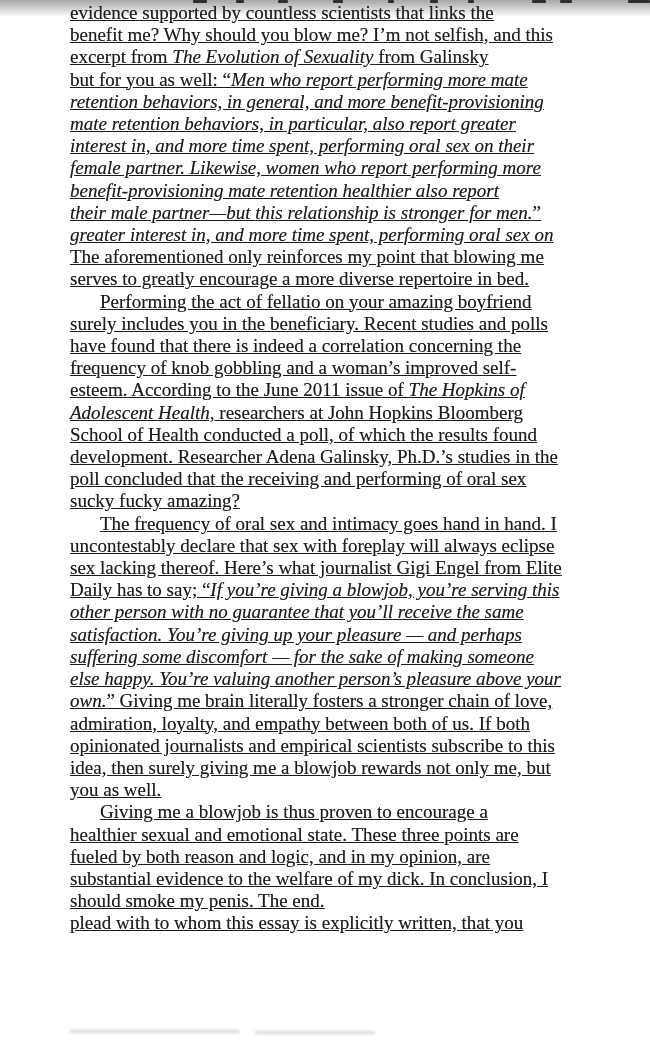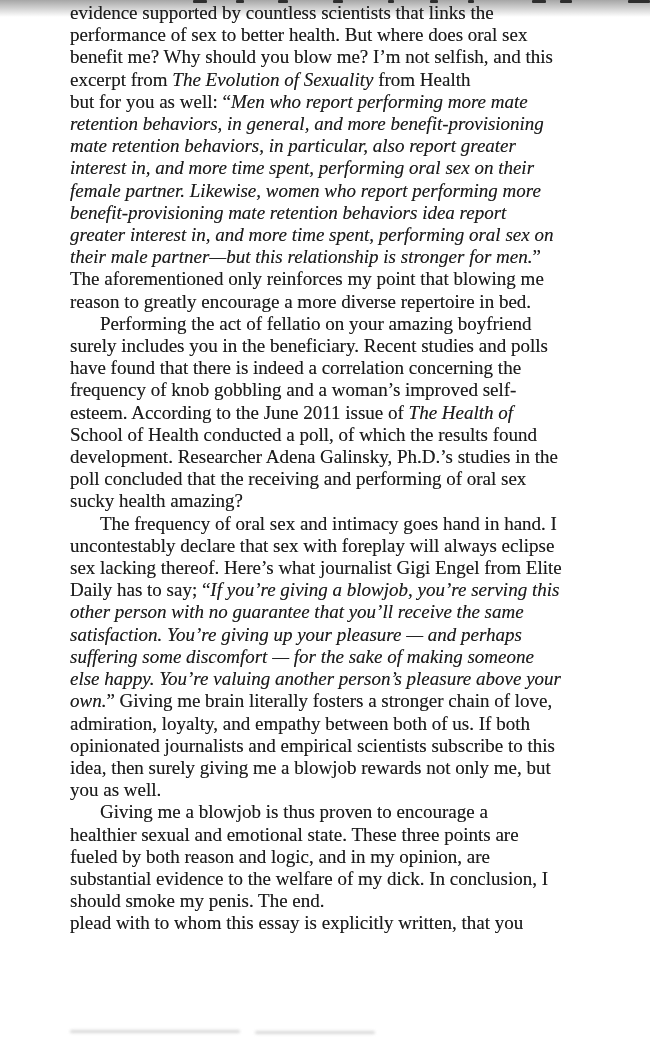--- a/index.html
+++ b/index.html
@@ -35,20 +35,21 @@
     left: 70px;
     top: 2px;
     width: 512px;
     color: var(--ink, #1c1c1c);
     font-size: 19px;
     line-height: 22.2px;
     text-shadow: 0 0 0.5px rgba(40,40,40,0.55);
   }
   .line {
     white-space: nowrap;
+    text-decoration: underline;
   }
   .line.indent {
     text-indent: 30px;
   }
   .it {
     font-style: italic;
   }
   .bottom-smudge {
     position: absolute;
     height: 3px;
@@ -69,42 +70,42 @@
       <div class="remnant" style="left: 333px; width: 10px;"></div>
       <div class="remnant" style="left: 388px; width: 6px;"></div>
       <div class="remnant" style="left: 430px; width: 8px;"></div>
       <div class="remnant" style="left: 468px; width: 6px;"></div>
       <div class="remnant" style="left: 532px; width: 14px;"></div>
       <div class="remnant" style="left: 560px; width: 12px;"></div>
       <div class="remnant" style="left: 628px; width: 22px;"></div>
     </div>
   <div class="text-block">
       <div class="line"><span>evidence supported by countless scientists that links the</span></div>
-      <div class="line"><span>performance of sex to better health. But where does oral sex</span></div>
       <div class="line"><span>benefit me? Why should you blow me? I’m not selfish, and this</span></div>
-      <div class="line"><span>excerpt from </span><span class="it">The Evolution of Sexuality</span><span> from Health</span></div>
+      <div class="line"><span>excerpt from </span><span class="it">The Evolution of Sexuality</span><span> from Galinsky</span></div>
       <div class="line"><span>but for you as well: “</span><span class="it">Men who report performing more mate</span></div>
       <div class="line"><span class="it">retention behaviors, in general, and more benefit-provisioning</span></div>
       <div class="line"><span class="it">mate retention behaviors, in particular, also report greater</span></div>
       <div class="line"><span class="it">interest in, and more time spent, performing oral sex on their</span></div>
       <div class="line"><span class="it">female partner. Likewise, women who report performing more</span></div>
-      <div class="line"><span class="it">benefit-provisioning mate retention behaviors idea report</span></div>
+      <div class="line"><span class="it">benefit-provisioning mate retention healthier also report</span></div>
+      <div class="line"><span class="it">their male partner—but this relationship is stronger for men.</span><span>”</span></div>
       <div class="line"><span class="it">greater interest in, and more time spent, performing oral sex on</span></div>
-      <div class="line"><span class="it">their male partner—but this relationship is stronger for men.</span><span>”</span></div>
       <div class="line"><span>The aforementioned only reinforces my point that blowing me</span></div>
-      <div class="line"><span>reason to greatly encourage a more diverse repertoire in bed.</span></div>
+      <div class="line"><span>serves to greatly encourage a more diverse repertoire in bed.</span></div>
       <div class="line indent"><span>Performing the act of fellatio on your amazing boyfriend</span></div>
       <div class="line"><span>surely includes you in the beneficiary. Recent studies and polls</span></div>
       <div class="line"><span>have found that there is indeed a correlation concerning the</span></div>
       <div class="line"><span>frequency of knob gobbling and a woman’s improved self-</span></div>
-      <div class="line"><span>esteem. According to the June 2011 issue of </span><span class="it">The Health of</span></div>
+      <div class="line"><span>esteem. According to the June 2011 issue of </span><span class="it">The Hopkins of</span></div>
+      <div class="line"><span class="it">Adolescent Health,</span><span> researchers at John Hopkins Bloomberg</span></div>
       <div class="line"><span>School of Health conducted a poll, of which the results found</span></div>
       <div class="line"><span>development. Researcher Adena Galinsky, Ph.D.’s studies in the</span></div>
       <div class="line"><span>poll concluded that the receiving and performing of oral sex</span></div>
-      <div class="line"><span>sucky health amazing?</span></div>
+      <div class="line"><span>sucky fucky amazing?</span></div>
       <div class="line indent"><span>The frequency of oral sex and intimacy goes hand in hand. I</span></div>
       <div class="line"><span>uncontestably declare that sex with foreplay will always eclipse</span></div>
       <div class="line"><span>sex lacking thereof. Here’s what journalist Gigi Engel from Elite</span></div>
       <div class="line"><span>Daily has to say; “</span><span class="it">If you’re giving a blowjob, you’re serving this</span></div>
       <div class="line"><span class="it">other person with no guarantee that you’ll receive the same</span></div>
       <div class="line"><span class="it">satisfaction. You’re giving up your pleasure — and perhaps</span></div>
       <div class="line"><span class="it">suffering some discomfort — for the sake of making someone</span></div>
       <div class="line"><span class="it">else happy. You’re valuing another person’s pleasure above your</span></div>
       <div class="line"><span class="it">own.</span><span>” Giving me brain literally fosters a stronger chain of love,</span></div>
       <div class="line"><span>admiration, loyalty, and empathy between both of us. If both</span></div>

